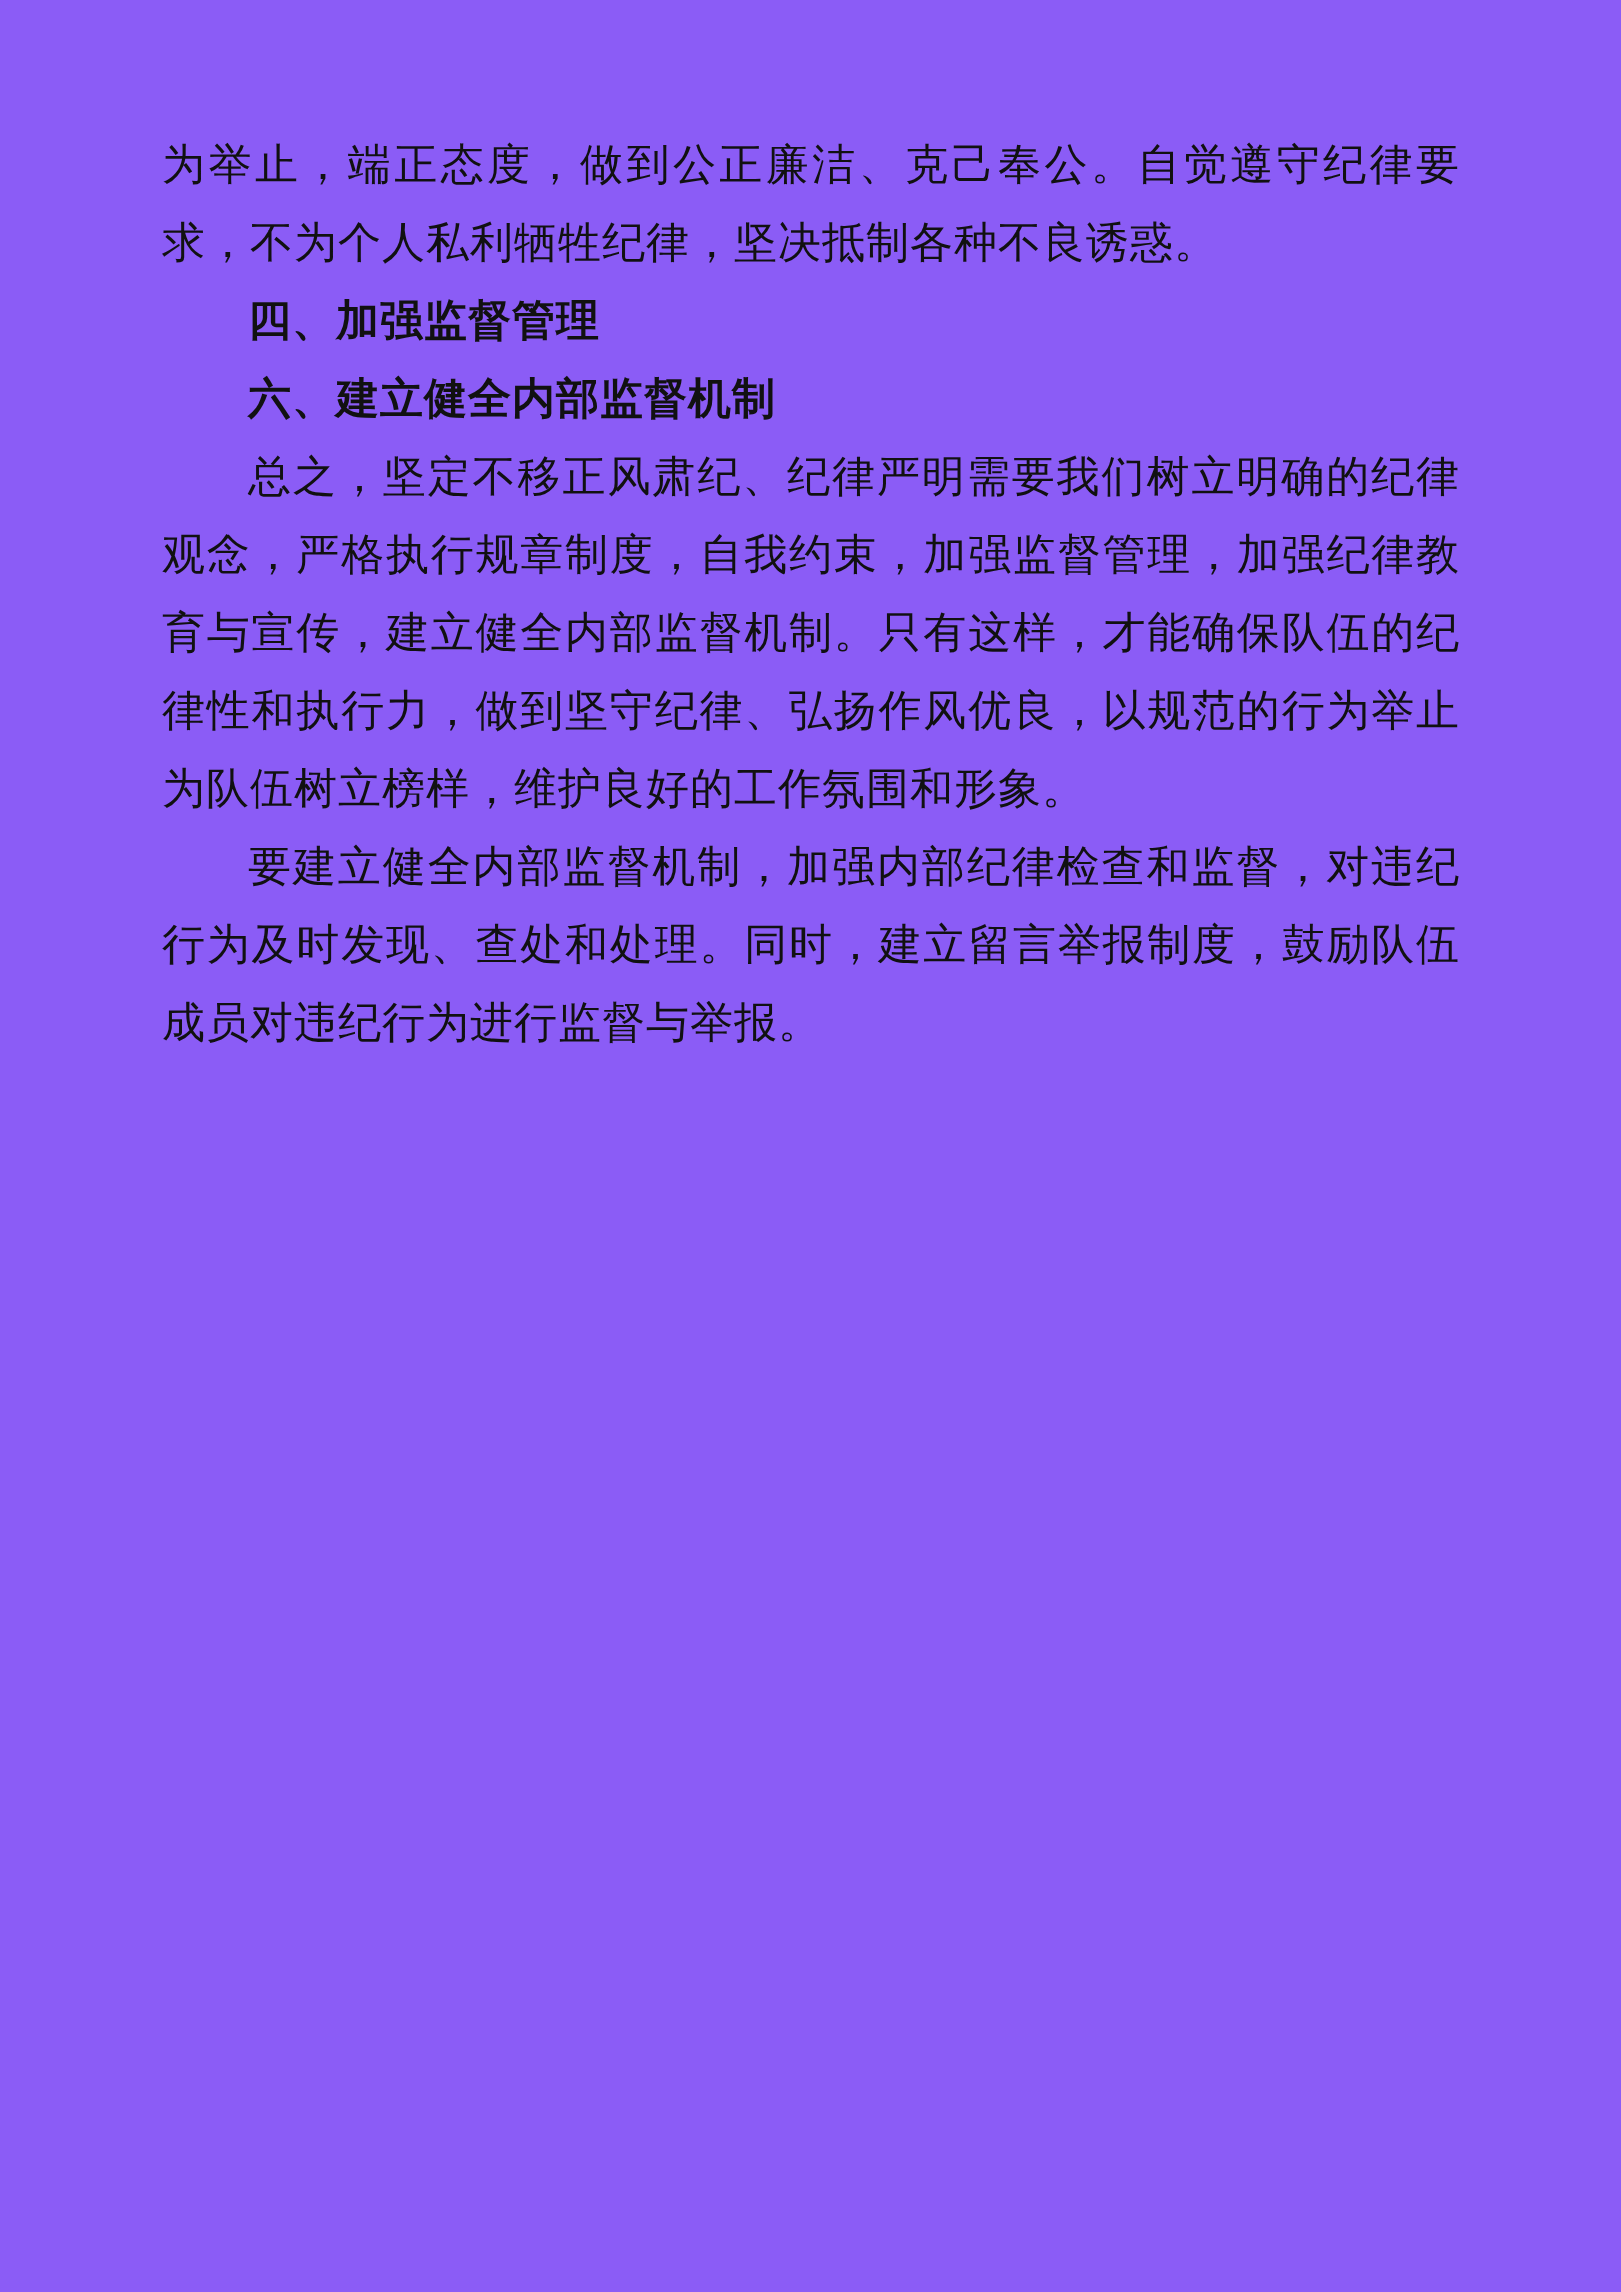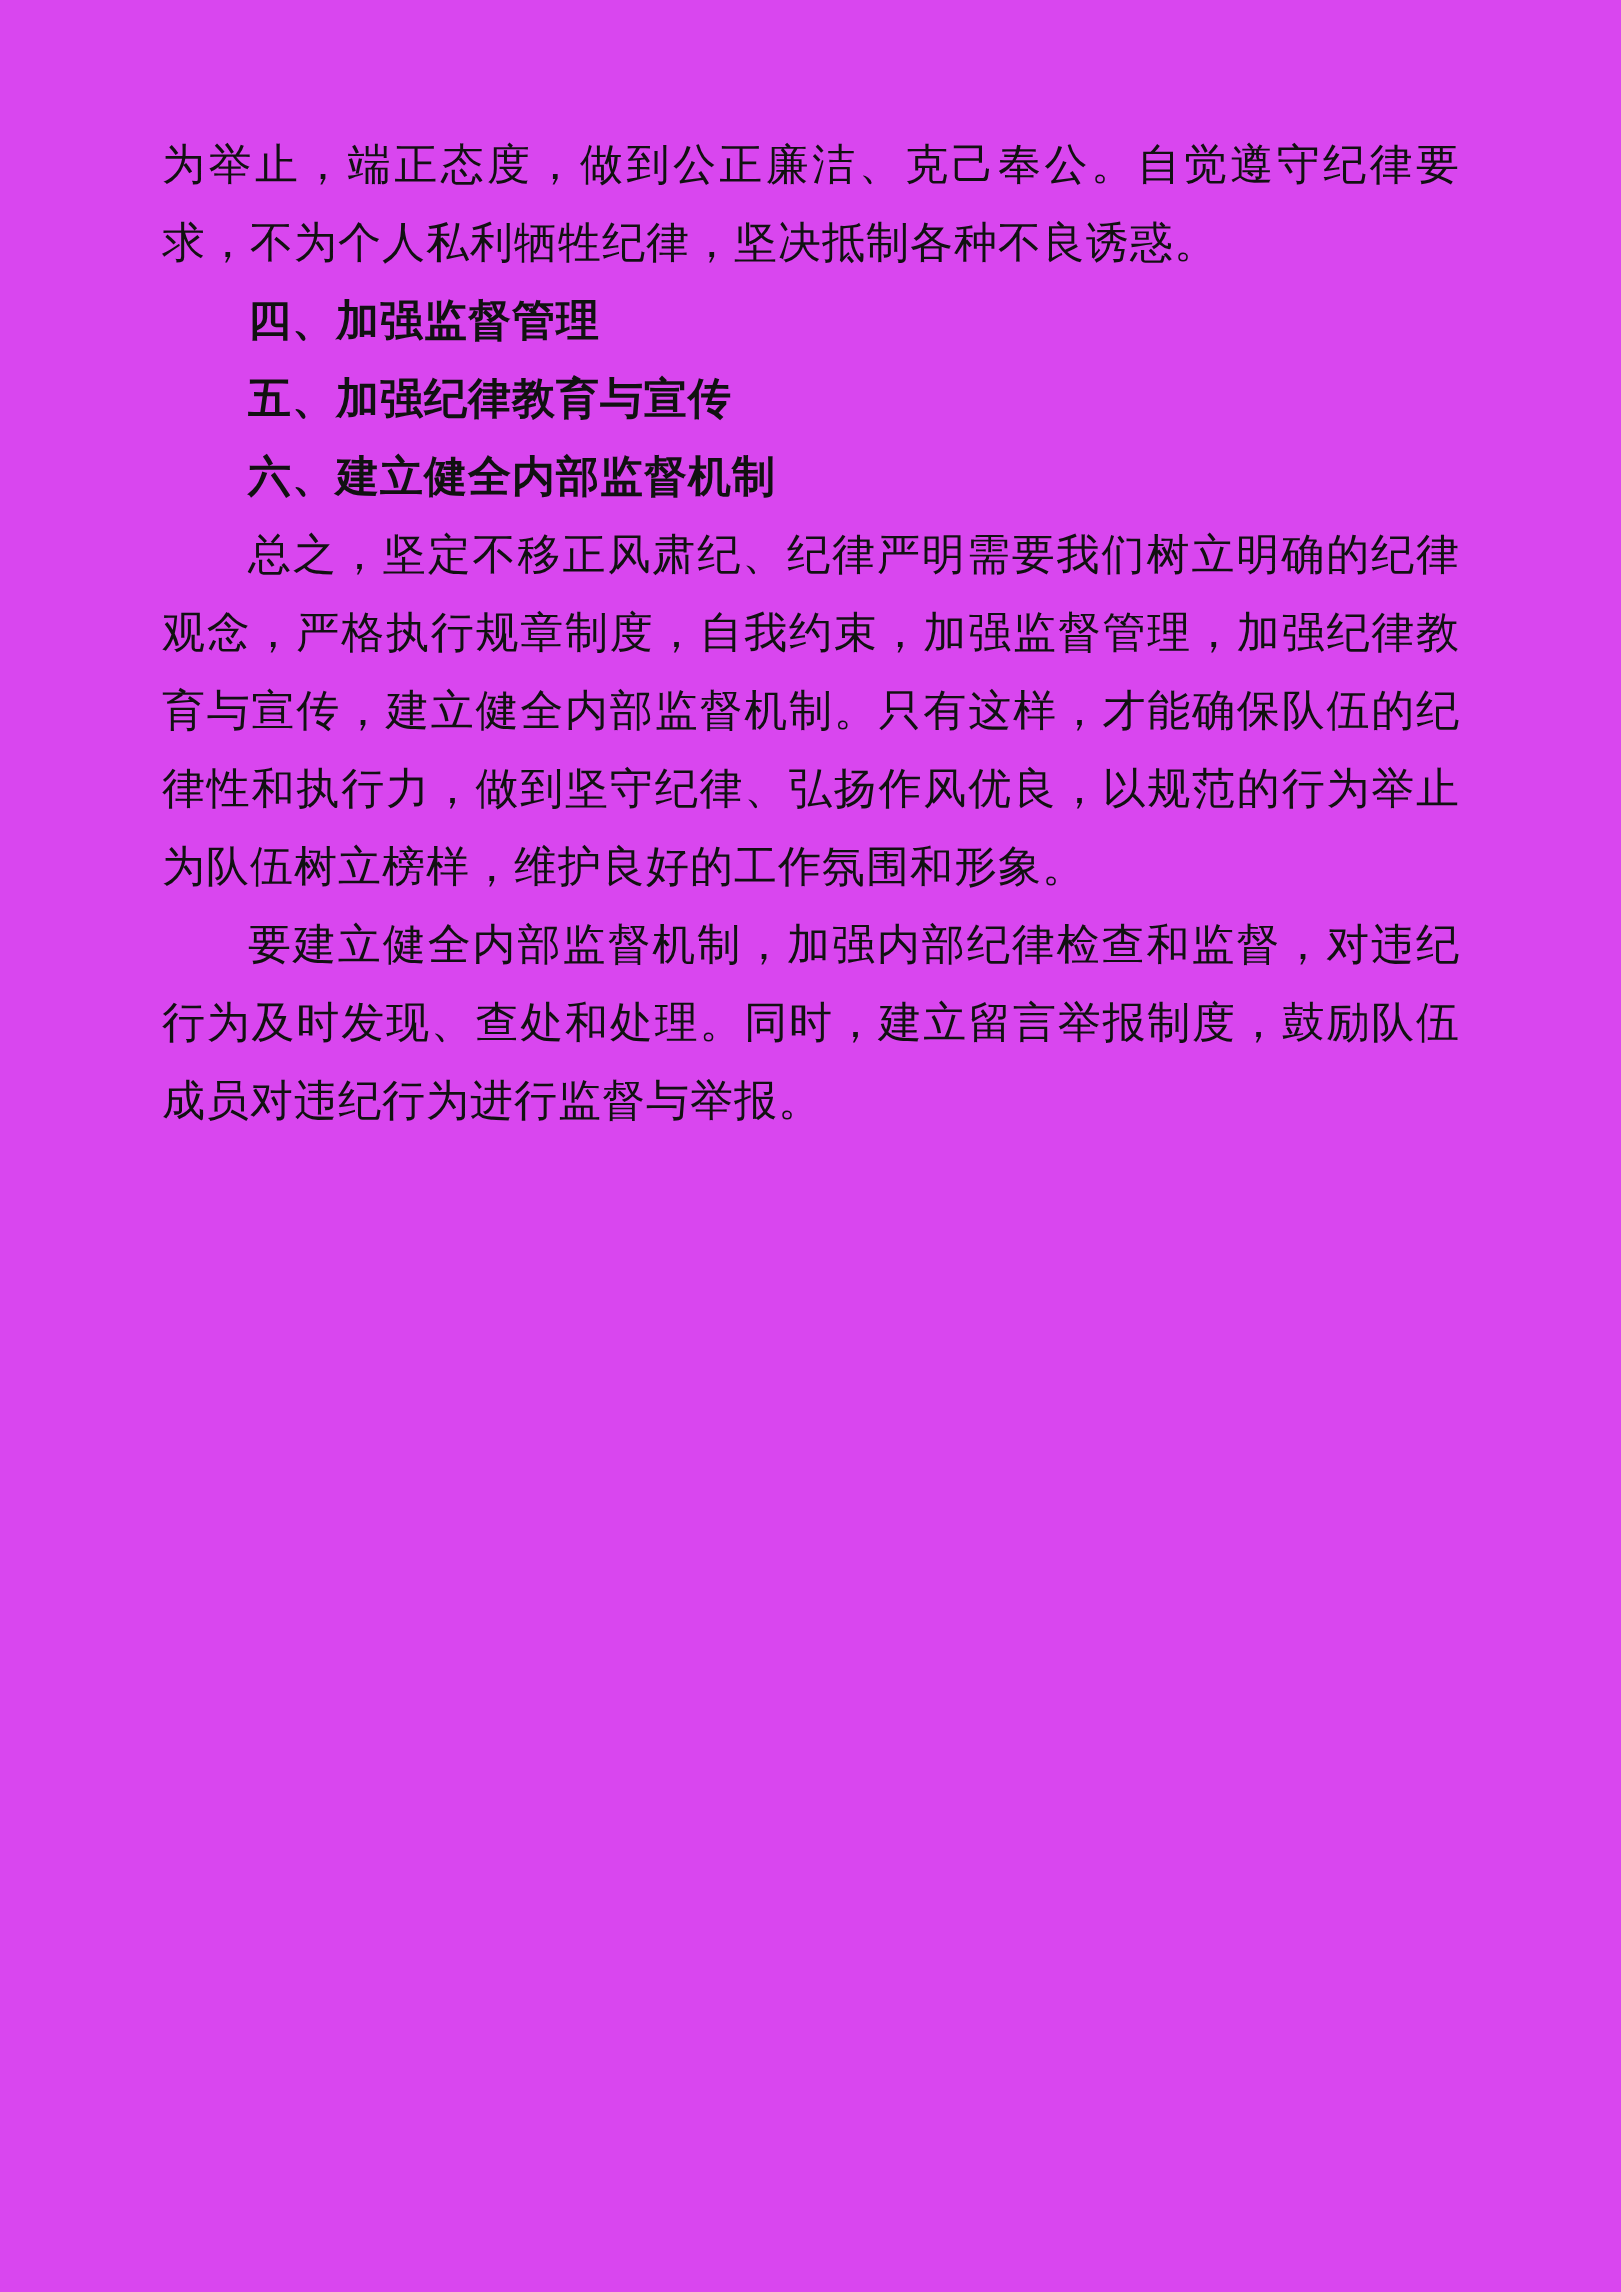--- a/index.html
+++ b/index.html
@@ -7,21 +7,21 @@
     padding: 0;
     background: #ffffff;
   }
   body {
     font-family: "Liberation Sans", sans-serif;
   }
   .page {
     position: relative;
     width: 1621px;
     height: 2293px;
-    background: #d946ef;
+    background: #8b5cf6;
     overflow: hidden;
     box-sizing: border-box;
   }
   .content {
     position: absolute;
     left: 162px;
     top: 125px;
     width: 1298px;
     color: #000000;
   }
@@ -43,19 +43,18 @@
     text-indent: 2em;
   }
 </style>
 </head>
 <body>
 
 <div class="page">
   <div class="content" id="content">
       <p class="body-para">为举止，端正态度，做到公正廉洁、克己奉公。自觉遵守纪律要求，不为个人私利牺牲纪律，坚决抵制各种不良诱惑。</p>
       <p class="heading">四、加强监督管理</p>
-      <p class="heading">五、加强纪律教育与宣传</p>
       <p class="heading">六、建立健全内部监督机制</p>
       <p class="body-para indent">总之，坚定不移正风肃纪、纪律严明需要我们树立明确的纪律观念，严格执行规章制度，自我约束，加强监督管理，加强纪律教育与宣传，建立健全内部监督机制。只有这样，才能确保队伍的纪律性和执行力，做到坚守纪律、弘扬作风优良，以规范的行为举止为队伍树立榜样，维护良好的工作氛围和形象。</p>
       <p class="body-para indent">要建立健全内部监督机制，加强内部纪律检查和监督，对违纪行为及时发现、查处和处理。同时，建立留言举报制度，鼓励队伍成员对违纪行为进行监督与举报。</p>
     </div>
 </div>
 
 
 </body></html>

